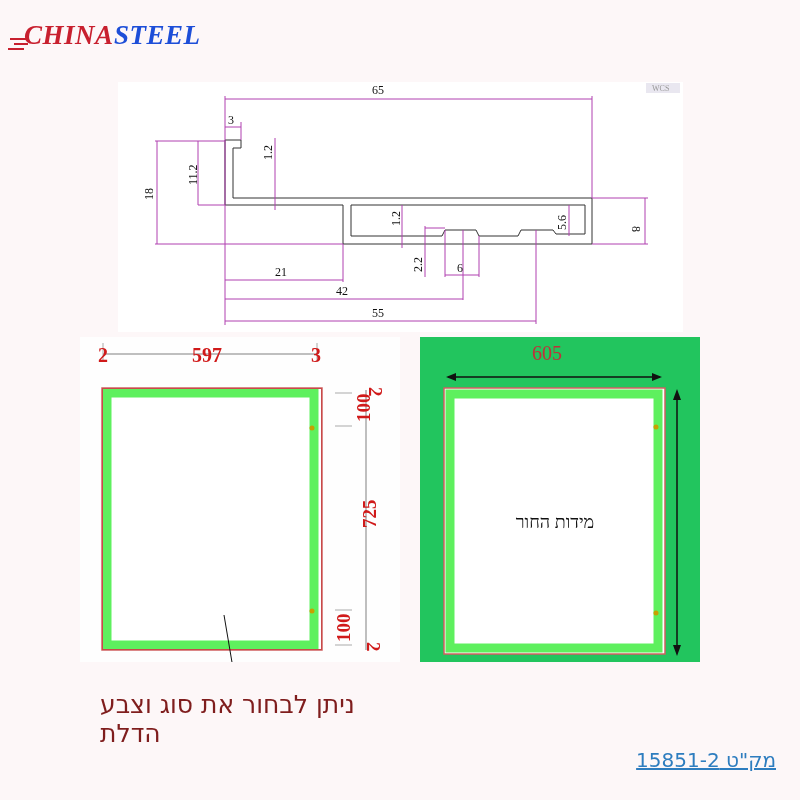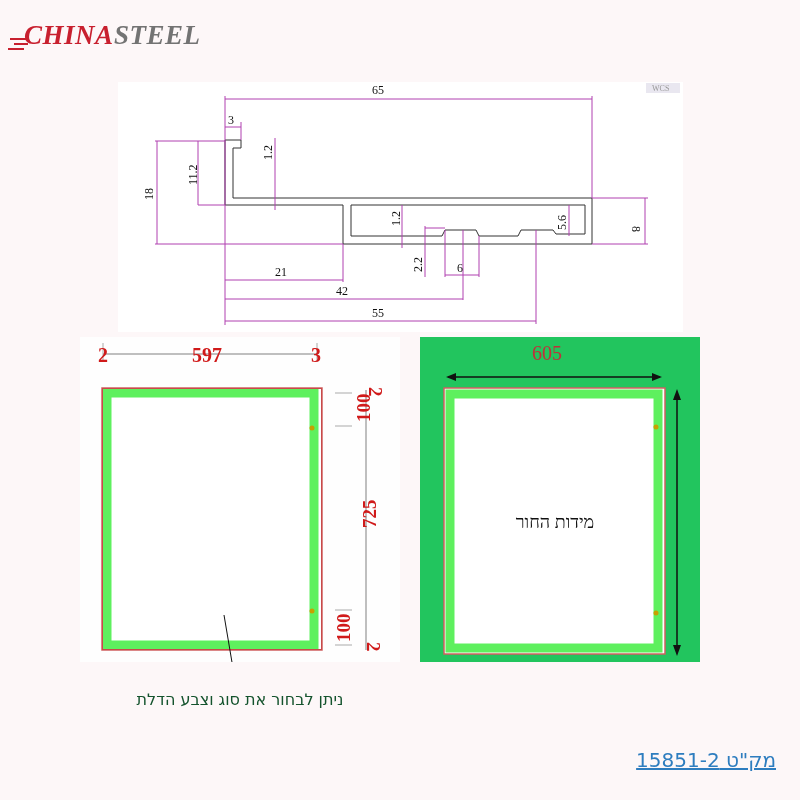--- a/index.html
+++ b/index.html
@@ -8,28 +8,28 @@
     background: #fdf7f8;
     font-family: "Liberation Sans", sans-serif;
   }
   .logo { position: absolute; left: 4px; top: 14px; width: 210px; height: 44px; }
   .logo .speed { position: absolute; height: 2px; background: #c8202f; left: 6px; }
   .logo .word1, .logo .word2 {
     position: absolute; top: 6px; font-size: 27px; font-weight: bold; font-style: italic;
     letter-spacing: 0.5px; font-family: Liberation Serif, serif;
   }
   .logo .word1 { left: 20px; color: #c8202f; }
-  .logo .word2 { left: 110px; color: #737373; }
+  .logo .word2 { left: 110px; color: #1d4ed8; }
 
   .panel { position: absolute; background: #ffffff; }
   svg text { font-family: "Liberation Serif", serif; }
 
   .caption {
-    position: absolute; left: 100px; top: 690px; width: 280px; text-align: center;
-    font-size: 16px; color: #14532d; direction: rtl; font-family: "DejaVu Sans", sans-serif;
+    position: absolute; left: 100px; top: 690px; width: 280px; text-align: left;
+    font-size: 25px; color: #7f1d1d; direction: rtl; font-family: "DejaVu Sans", sans-serif;
   }
   .sku {
     position: absolute; right: 24px; top: 748px; font-size: 20px; color: #2e7dbf;
     text-decoration: underline; direction: rtl; font-family: "DejaVu Sans", sans-serif;
   }
   .hole-label {
     position: absolute; left: 455px; top: 512px; width: 200px; text-align: center;
     font-size: 18px; color: #111; direction: rtl; font-family: Liberation Serif, serif;
   }
 </style>

